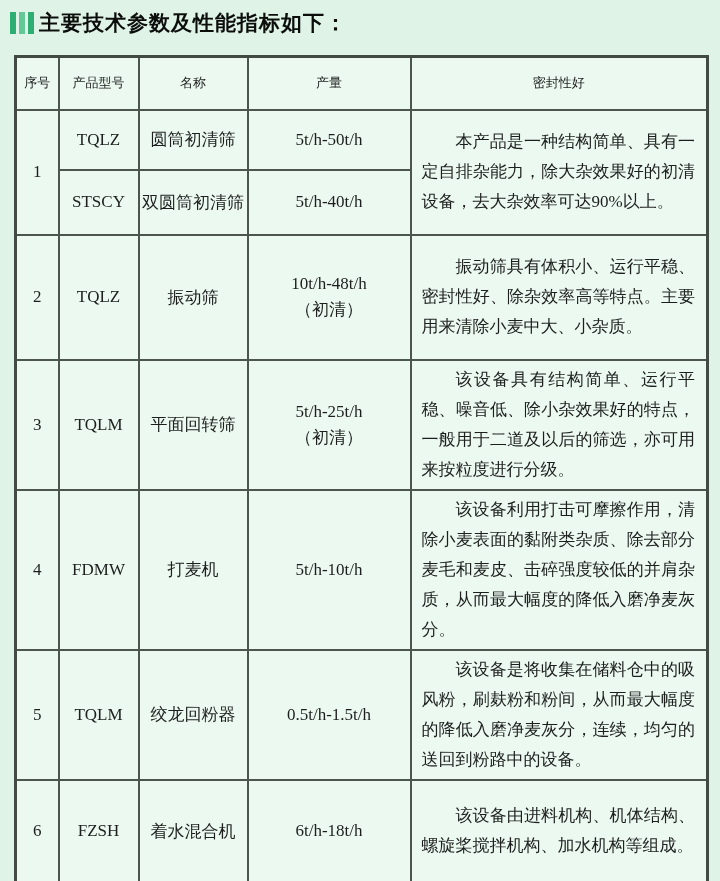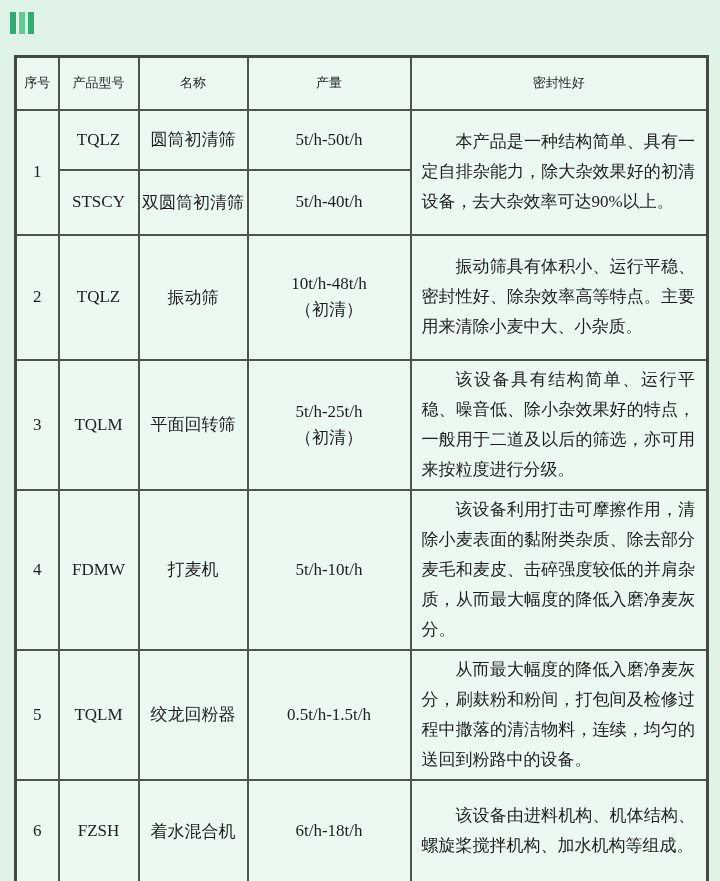--- a/index.html
+++ b/index.html
@@ -58,20 +58,21 @@
 </style>
 </head>
 <body>
 
 <div class="title-row">
   <span class="bars-icon">
     <span class="b1"></span>
       <span class="b2"></span>
       <span class="b3"></span>
   </span>
+  <span class="page-title">主要技术参数及性能指标如下：</span>
 </div>
 
 <table class="spec">
   <colgroup>
     <col style="width:43px">
     <col style="width:80px">
     <col style="width:109px">
     <col style="width:163px">
     <col style="width:297px">
   </colgroup>
@@ -139,21 +140,21 @@
         </td>
       </tr>
       <tr style="height: 130px;">
         <td>5</td>
         <td>TQLM</td>
         <td>绞龙回粉器</td>
         <td class="output">
           <div>0.5t/h-1.5t/h</div>
         </td>
         <td class="desc">
-          <p>从而最大幅度的降低入磨净麦灰分，刷麸粉和粉间，打包间及检修过程中撒落的清洁物料，连续，均匀的送回到粉路中的设备。</p>
+          <p>该设备是将收集在储料仓中的吸风粉，刷麸粉和粉间，从而最大幅度的降低入磨净麦灰分，连续，均匀的送回到粉路中的设备。</p>
         </td>
       </tr>
       <tr style="height: 104px;">
         <td>6</td>
         <td>FZSH</td>
         <td>着水混合机</td>
         <td class="output">
           <div>6t/h-18t/h</div>
         </td>
         <td class="desc">

